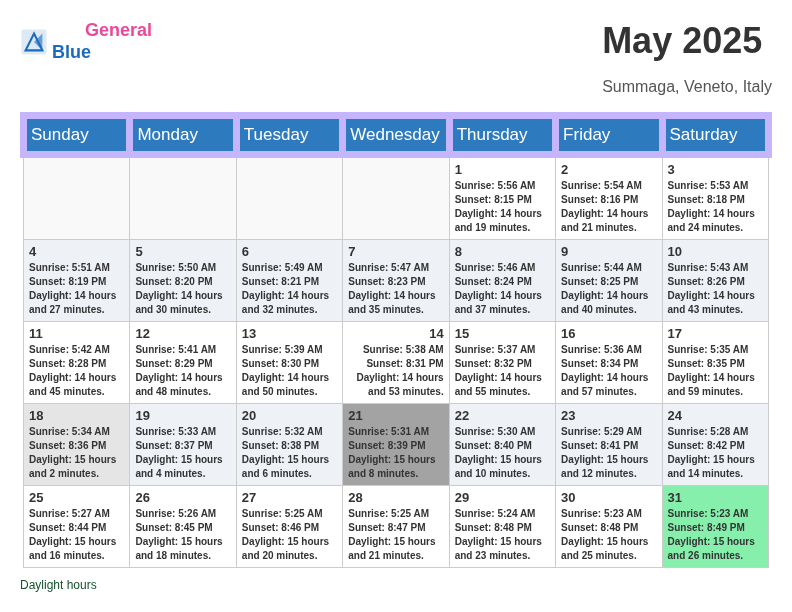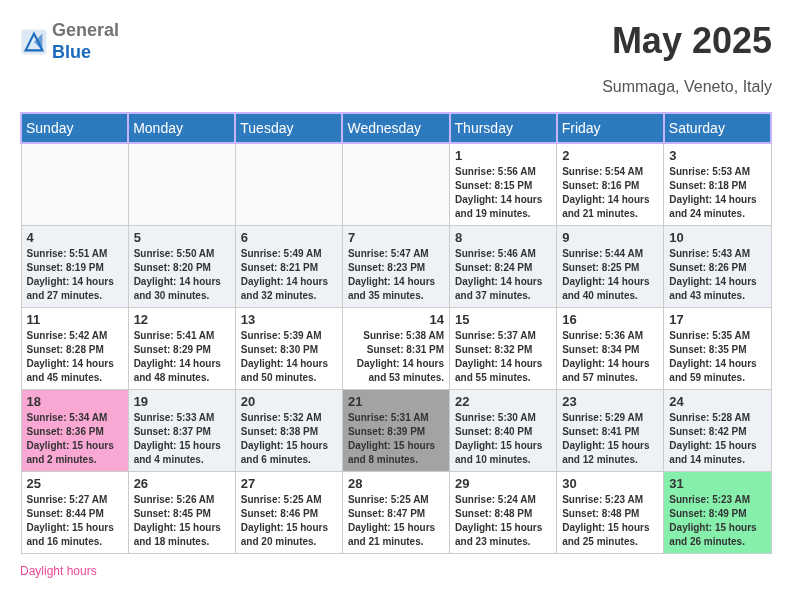--- a/index.html
+++ b/index.html
@@ -18,29 +18,29 @@
     }
     .logo {
       display: flex;
       align-items: center;
     }
     .logo-text {
       font-size: 18px;
       font-weight: bold;
       line-height: 1.2;
     }
-    .logo-general { color: #737373; }
+    .logo-general { color: #ec4899; margin-left: 33px; }
     .logo-blue { color: #1a6bbf; }
     .logo-icon {
       width: 28px;
       height: 28px;
       margin-right: 4px;
     }
     .title-block {
-      text-align: right;
+      text-align: left;
     }
     .main-title {
       font-size: 36px;
       font-weight: bold;
       color: #333;
     }
     .subtitle {
       font-size: 16px;
       color: #555;
       margin-top: 16px;
@@ -48,23 +48,23 @@
     .calendar {
       width: 100%;
       border-collapse: collapse;
       font-size: 11px;
     }
     .calendar th {
       background-color: #2e7abf;
       color: #fff;
       padding: 6px 4px;
       text-align: left;
-      font-size: 14px;
+      font-size: 17px;
       font-weight: normal;
-      border: 2px solid #c4b5fd;
+      border: 7px solid #c4b5fd;
     }
     .calendar td {
       border: 1px solid #ccc;
       vertical-align: top;
       padding: 4px 5px;
       width: calc(100% / 7);
       height: 80px;
       background: #fff;
     }
     .calendar tr:nth-child(even) td {
@@ -85,21 +85,21 @@
       font-size: 10px;
       line-height: 1.4;
       font-weight: bold;
     }
     .empty-cell {
       background: #f9f9f9 !important;
     }
     .footer-note {
       margin-top: 10px;
       font-size: 12px;
-      color: #ec4899;
+      color: #14532d;
       text-align: left;
     }
   </style>
 </head>
 <body>
 
 <div class="header">
   <div class="logo">
     <svg class="logo-icon" viewBox="0 0 40 40">
       <rect x="2" y="2" width="36" height="36" rx="4" fill="#1a6bbf" opacity="0.15"></rect>
@@ -203,21 +203,21 @@
         <td style="background: rgb(255, 255, 255);">
           <div class="day-num">16</div>
           <div class="day-info">Sunrise: 5:36 AM<br>Sunset: 8:34 PM<br>Daylight: 14 hours and 57 minutes.</div>
         </td>
         <td style="background: rgb(255, 255, 255); margin-left: 44px;">
           <div class="day-num">17</div>
           <div class="day-info">Sunrise: 5:35 AM<br>Sunset: 8:35 PM<br>Daylight: 14 hours and 59 minutes.</div>
         </td>
       </tr>
       <tr>
-        <td style="background: #f9a8d4; margin-left: 44px;">
+        <td style="background: #e5e5e5; margin-left: 44px;">
           <div class="day-num">18</div>
           <div class="day-info">Sunrise: 5:34 AM<br>Sunset: 8:36 PM<br>Daylight: 15 hours and 2 minutes.</div>
         </td>
         <td style="background: rgb(238, 242, 247);">
           <div class="day-num">19</div>
           <div class="day-info">Sunrise: 5:33 AM<br>Sunset: 8:37 PM<br>Daylight: 15 hours and 4 minutes.</div>
         </td>
         <td style="background: rgb(238, 242, 247);">
           <div class="day-num">20</div>
           <div class="day-info">Sunrise: 5:32 AM<br>Sunset: 8:38 PM<br>Daylight: 15 hours and 6 minutes.</div>

